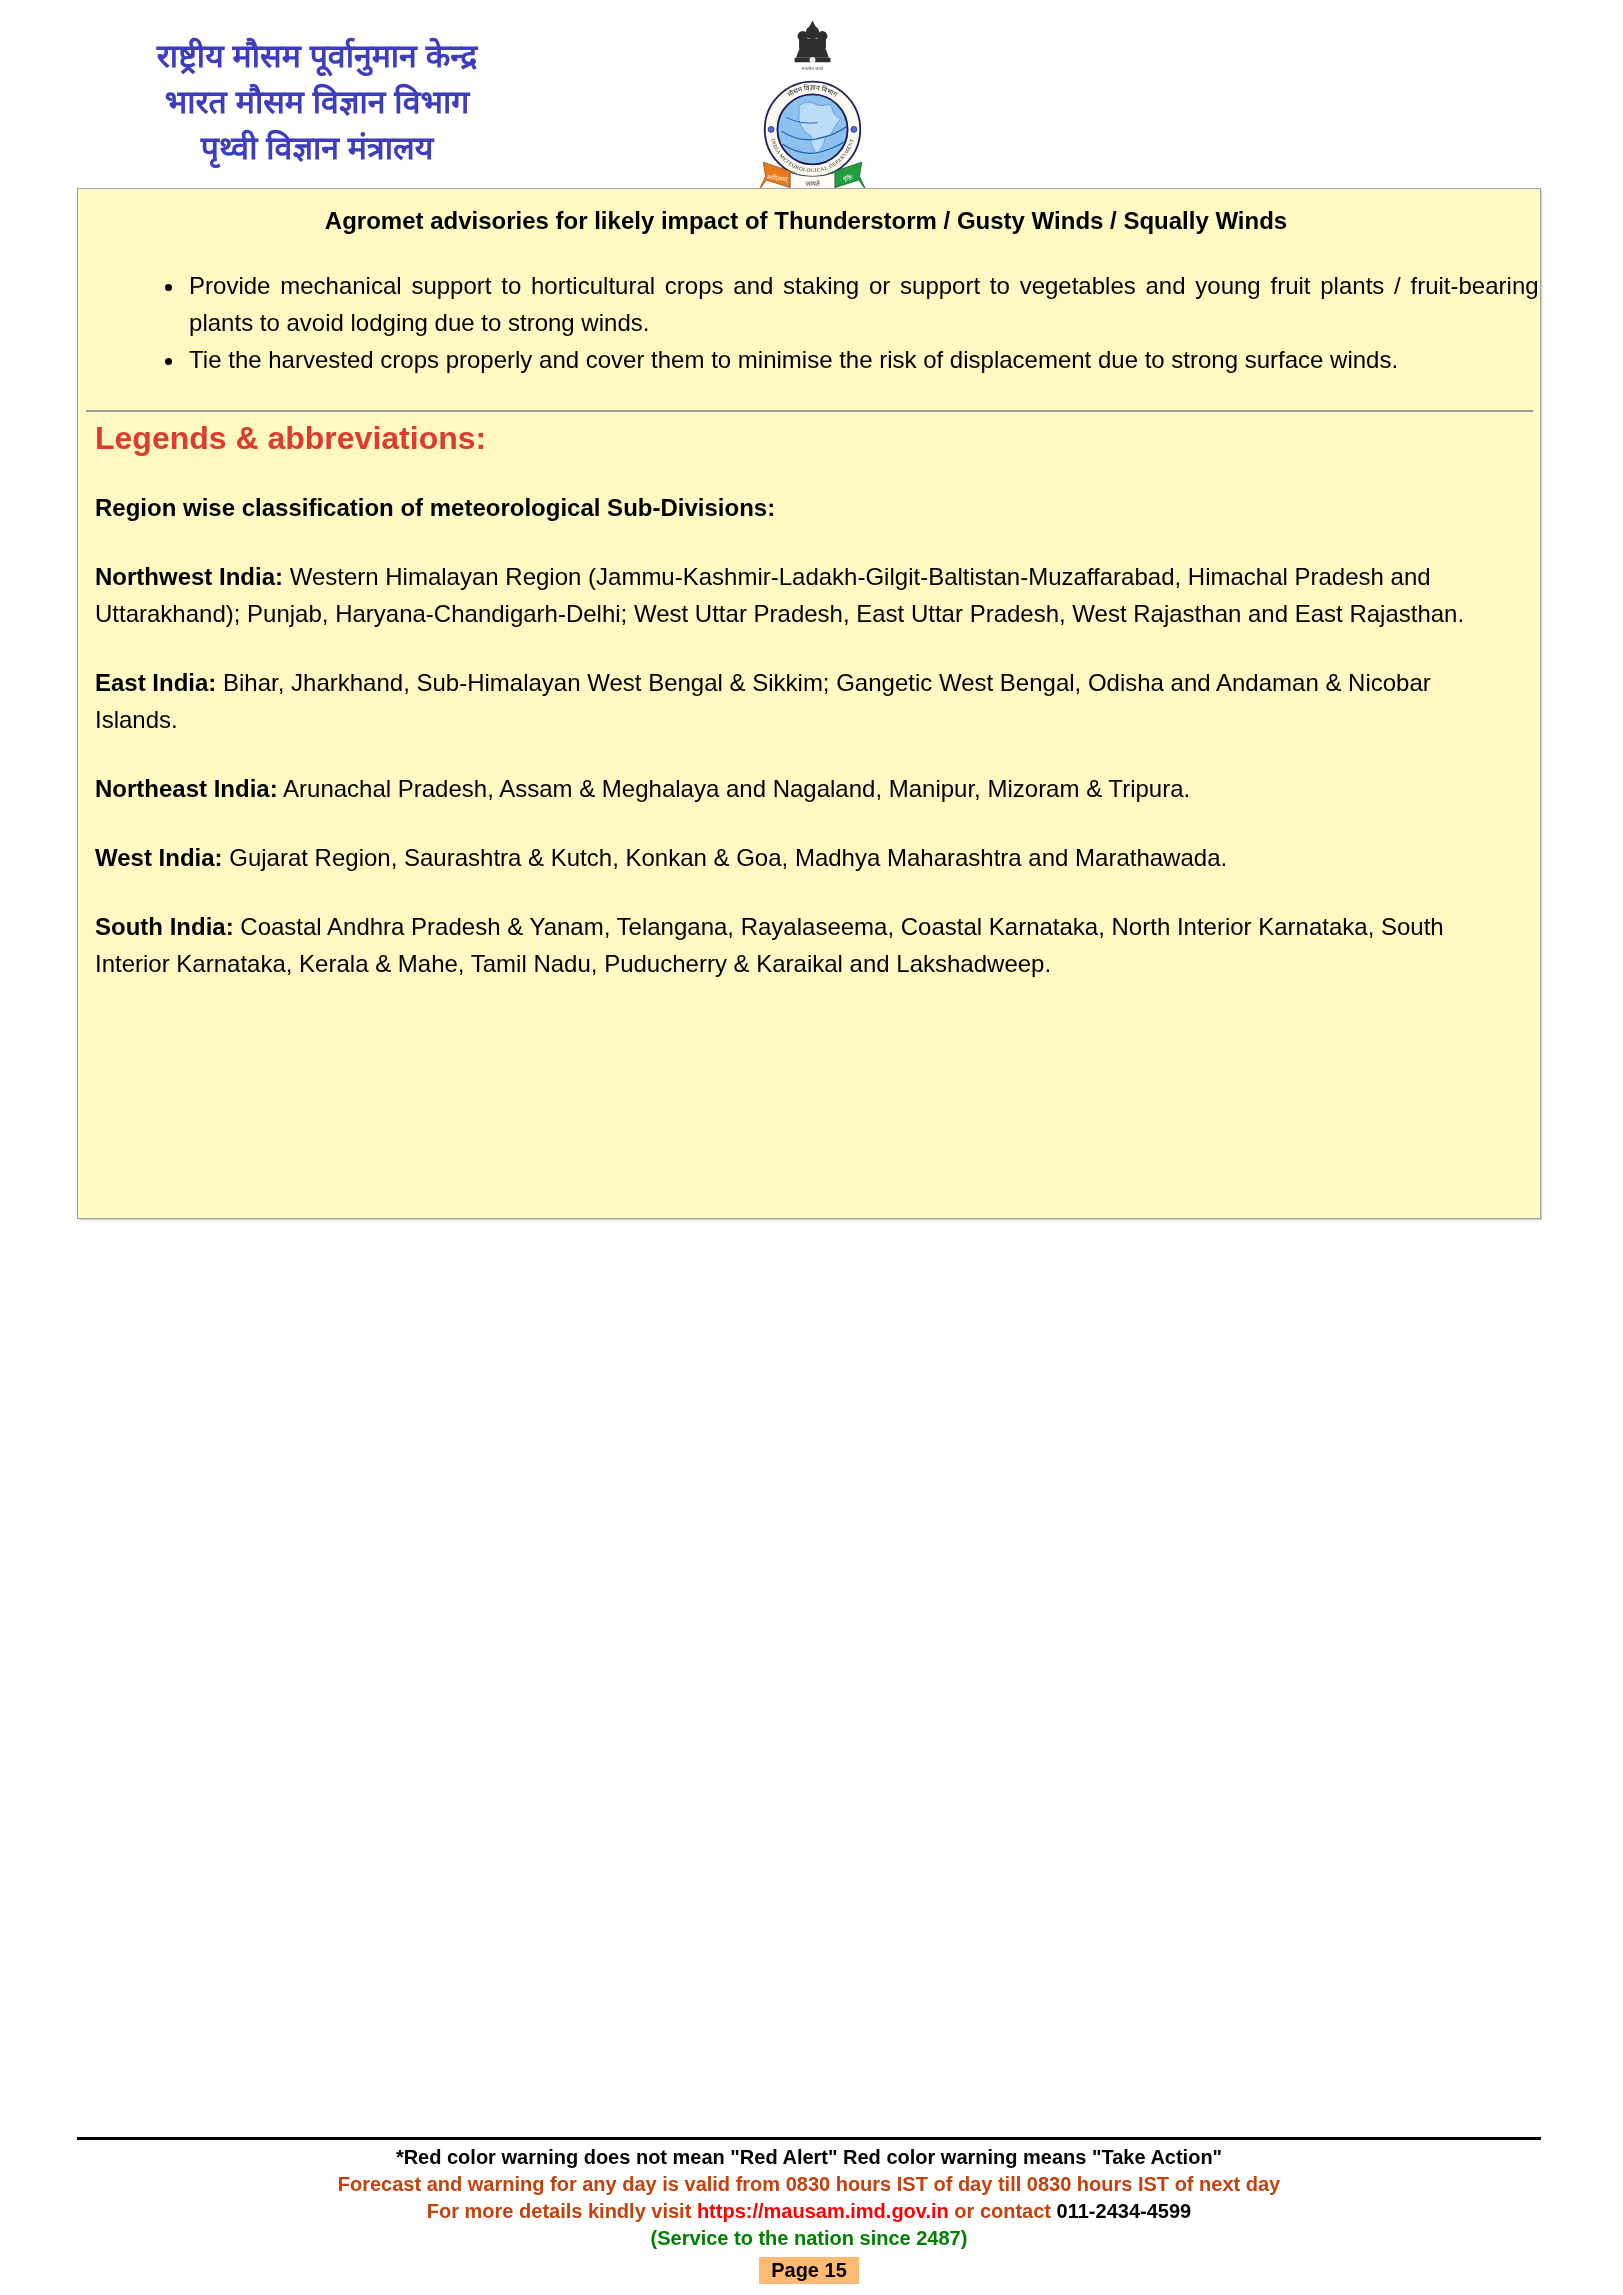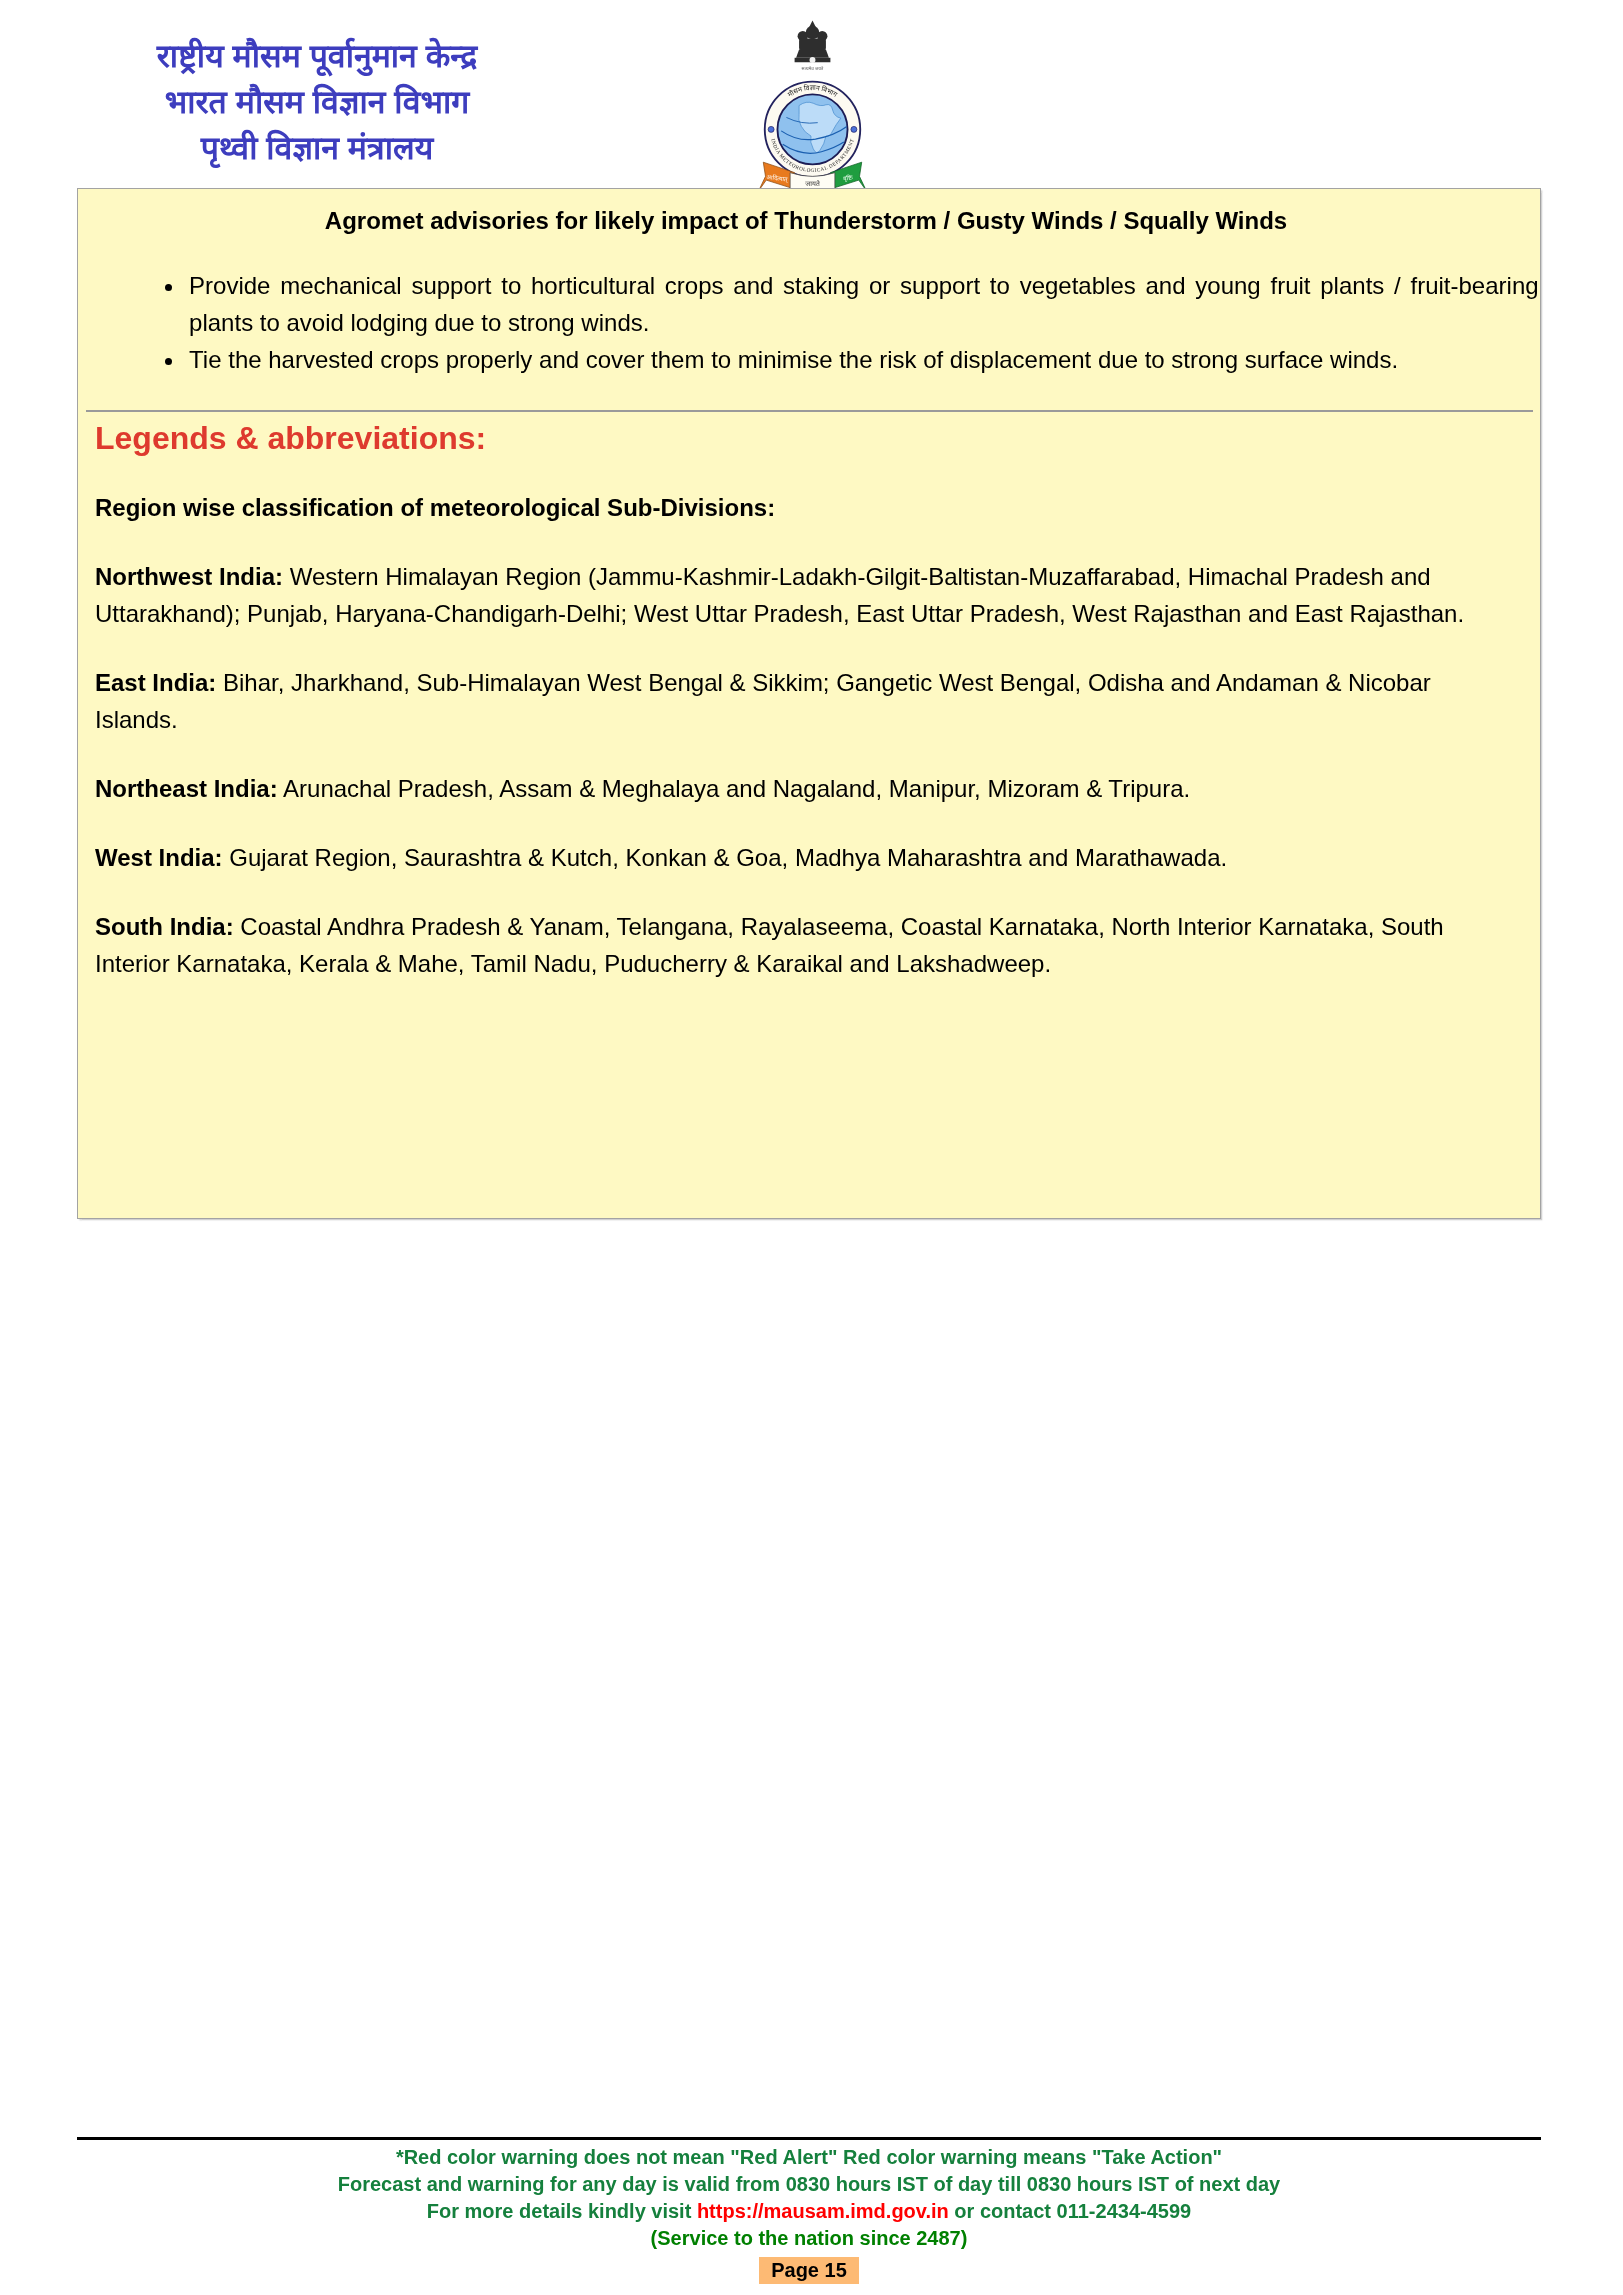--- a/index.html
+++ b/index.html
@@ -58,22 +58,22 @@
     margin: 32px 0 0 0; font-size: 24px; line-height: 37px; text-align: left;
   }
   .region-para b { font-weight: bold; }
 
   
   .page-footer {
     position: absolute; left: 77px; top: 2137px; width: 1464px; text-align: center;
   }
   .footer-rule { height: 3.1px; background: #000; margin-bottom: 4.6px; }
   .page-footer p { margin: 1.5px 0; font-size: 20px; line-height: 25.5px; font-weight: bold; }
-  .f-red   { color: #15803d; }
-  .f-blue  { color: #15803d; }
+  .f-red   { color: #000000; }
+  .f-blue  { color: #c2410c; }
   .f-green { color: #008000; }
   .f-link  { color: #FF0000; text-decoration: none; font-weight: bold; }
   .page-badge {
     display: inline-block; margin-top: 3.9px; padding: 1.5px 12.4px;
     background: #fdba74; color: #000; font-weight: bold; font-size: 20px; line-height: 24px;
   }
 
   
   .ring-text { font-family: "Liberation Serif", serif; fill: #1c1c1c; }
 </style>

